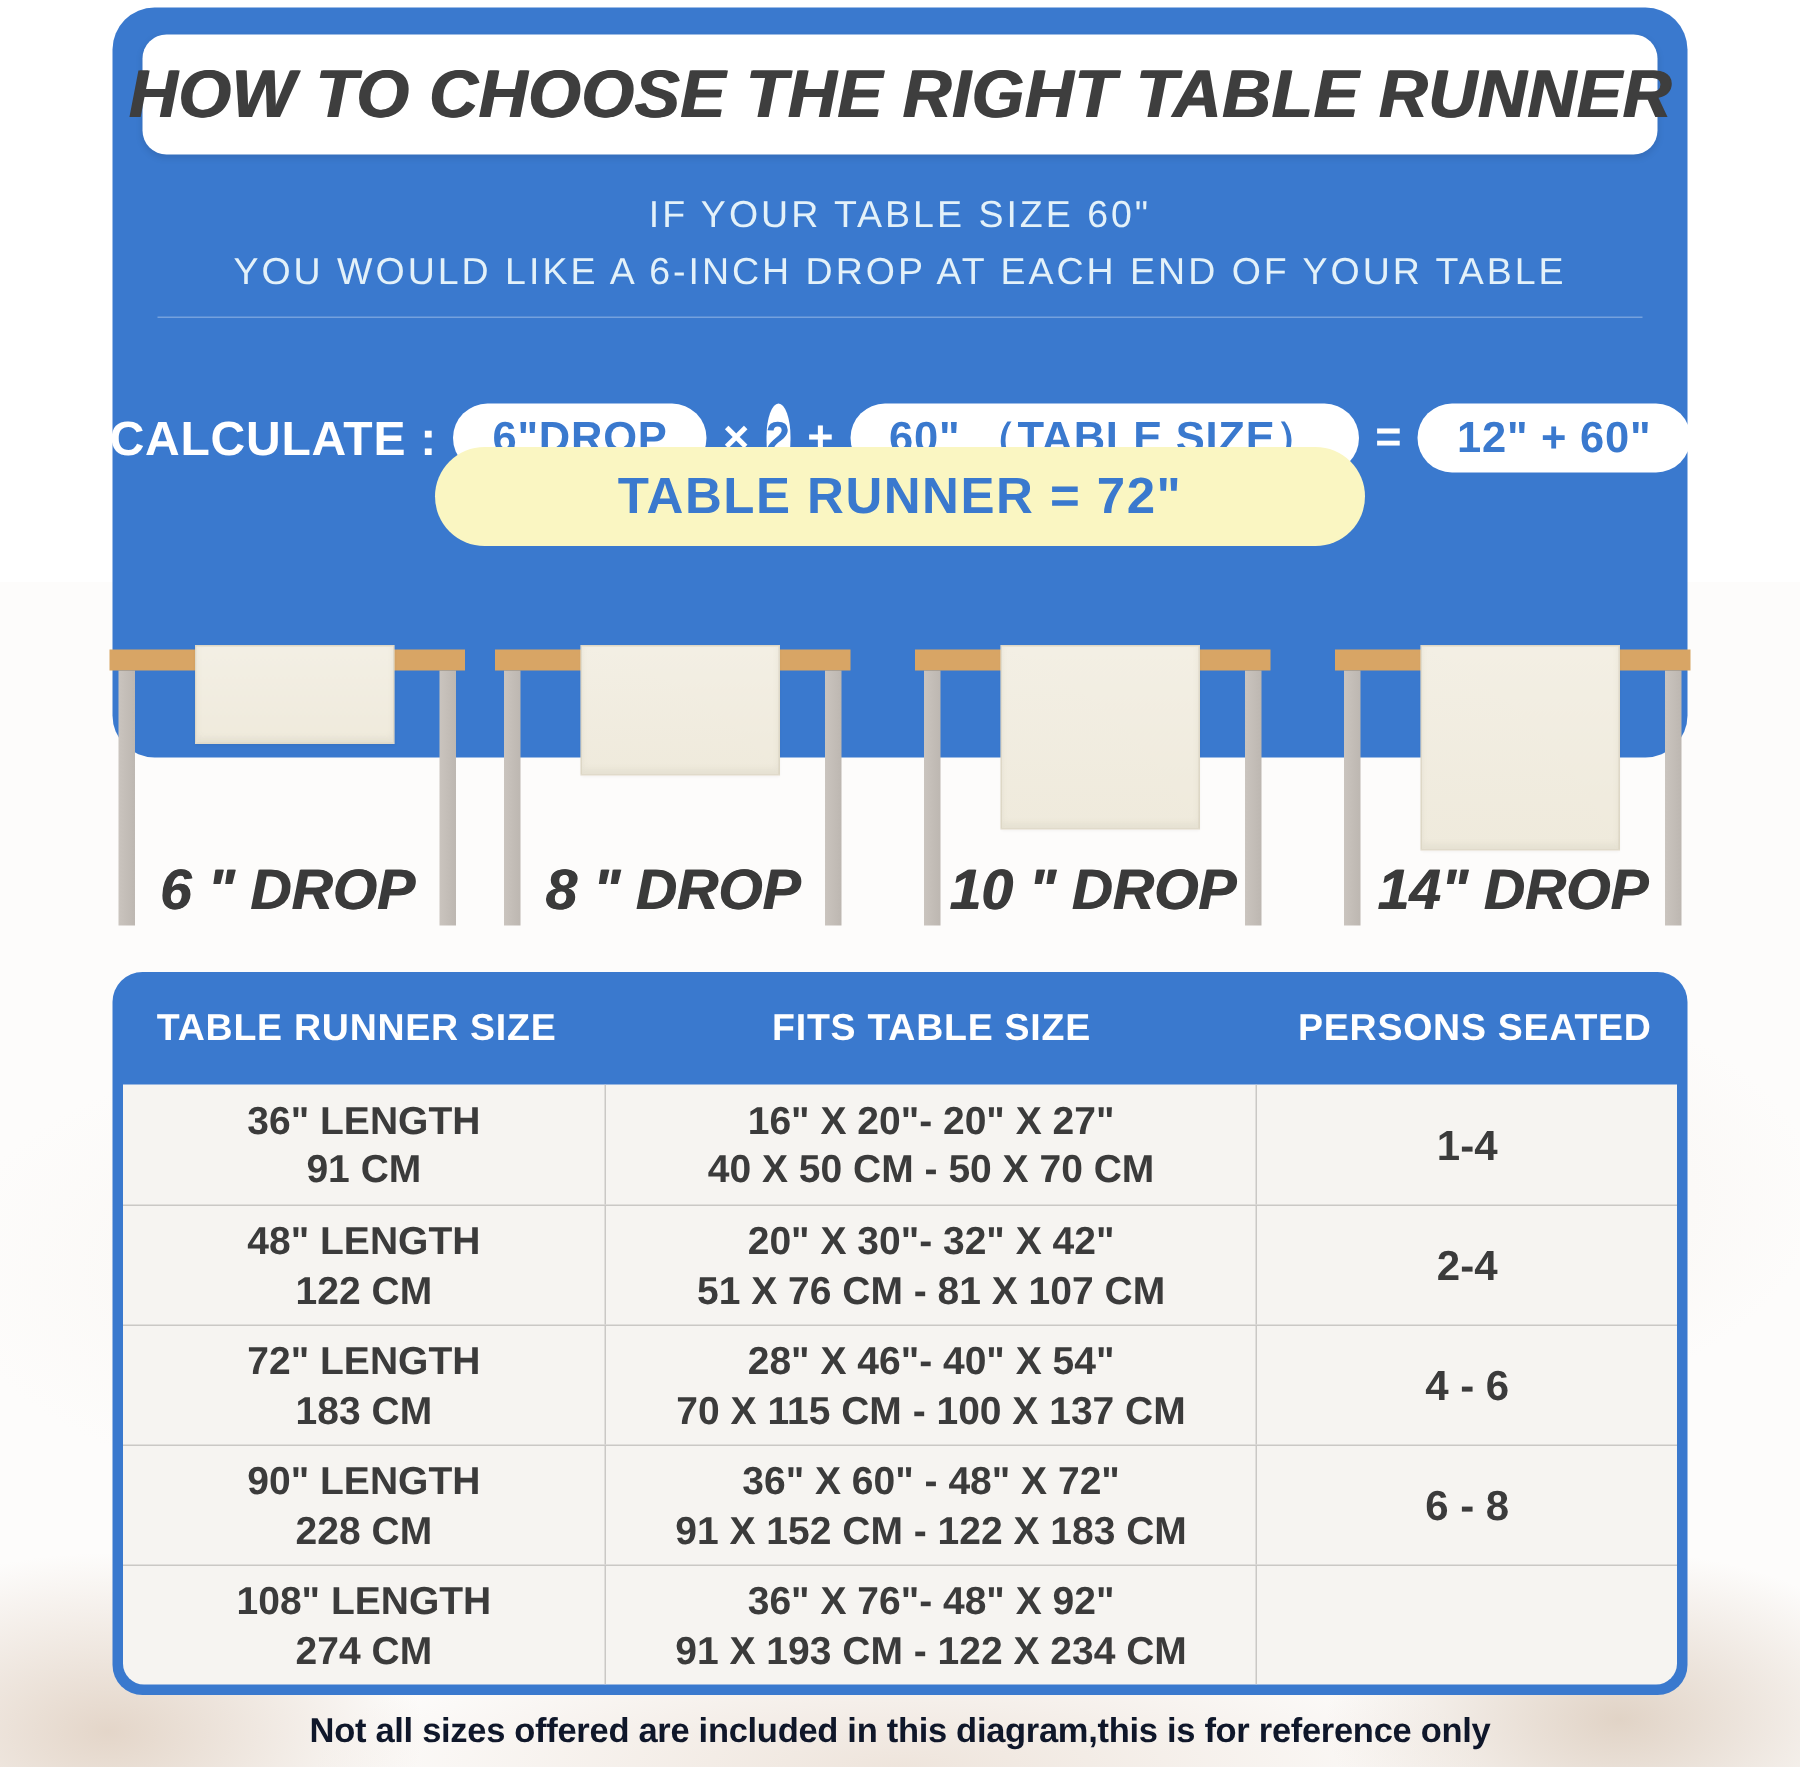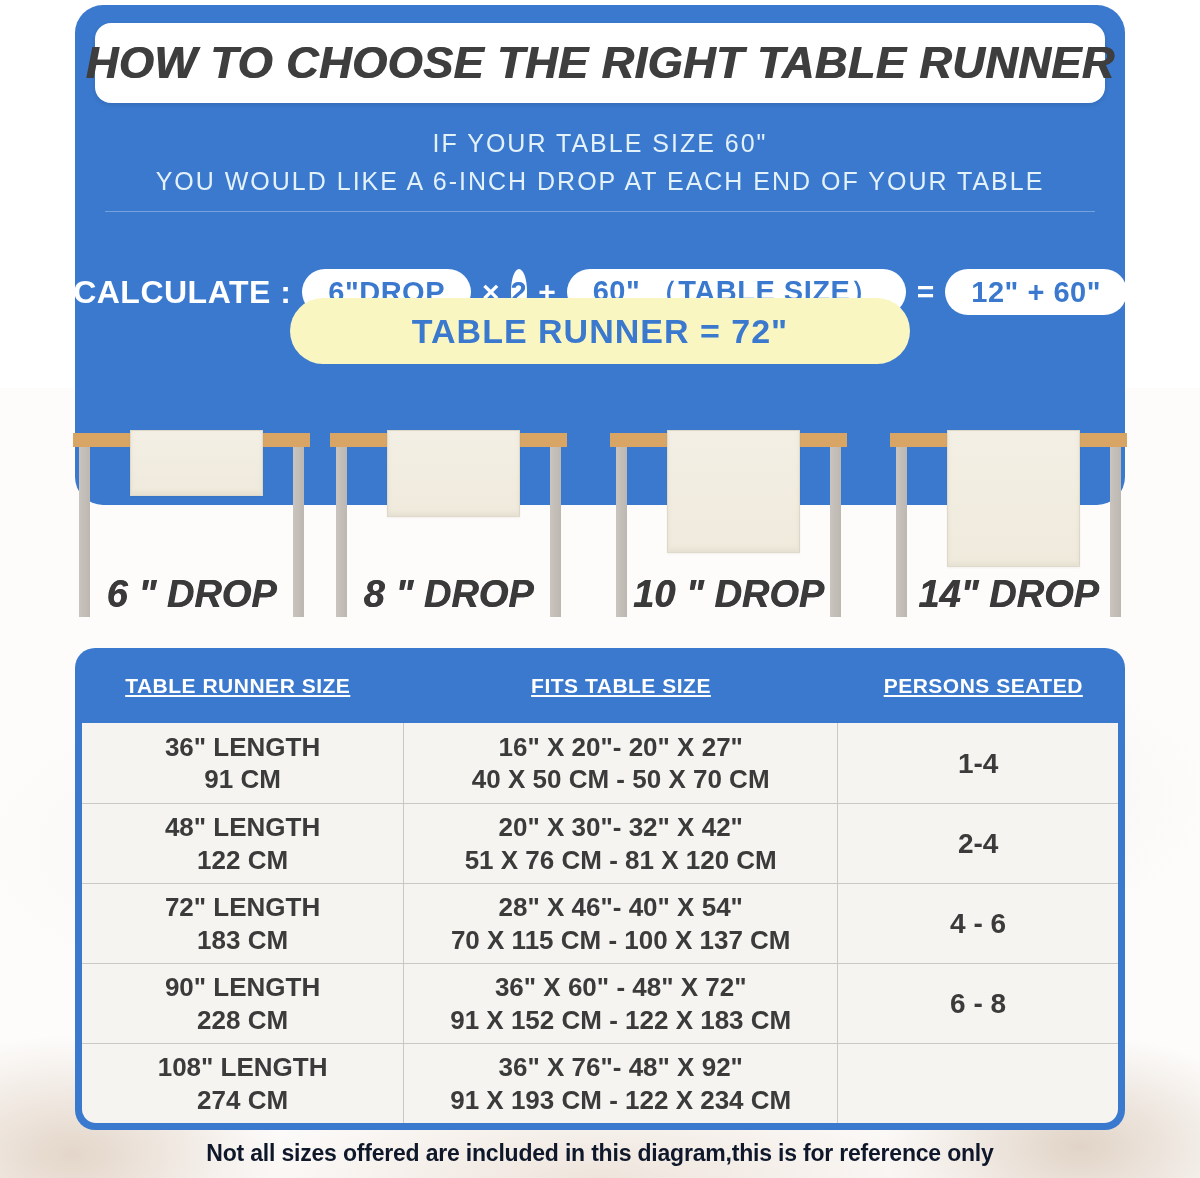--- a/index.html
+++ b/index.html
@@ -105,22 +105,22 @@
   
   .size-panel {
     position:absolute; left:75px; top:648px; width:1050px; height:482px;
     background:#3A79CE; border-radius:20px;
   }
   .size-header {
     height:75px; display:grid; grid-template-columns:31% 42% 27%;
     align-items:center;
   }
   .size-header .hcell {
-    text-align:center; color:#ffffff; font-size:21px; font-weight:bold;
-    letter-spacing:.5px; white-space:nowrap;text-decoration:underline;
+    text-align:center; color:#ffffff; font-size:25px; font-weight:bold;
+    letter-spacing:.5px; white-space:nowrap;
   }
   .size-body {
     margin:0 7px 7px 7px; height:400px; background:#F6F4F1;
     border-radius:0 0 14px 14px; overflow:hidden;
     display:grid; grid-template-rows:repeat(5,1fr);
   }
   .size-row {
     display:grid; grid-template-columns:31% 42% 27%;
   }
   .size-row + .size-row { border-top:1px solid #CAC8C5; }
@@ -225,21 +225,21 @@
       <div class="cell cell-persons">1-4</div>
     </div>
 
     <div class="size-row">
       <div class="cell">
         <span>48" LENGTH</span>
         <span>122 CM</span>
       </div>
       <div class="cell cell-mid">
         <span>20" X 30"- 32" X 42"</span>
-        <span>51 X 76 CM - 81 X 120 CM</span>
+        <span>51 X 76 CM - 81 X 107 CM</span>
       </div>
       <div class="cell cell-persons">2-4</div>
     </div>
 
     <div class="size-row">
       <div class="cell">
         <span>72" LENGTH</span>
         <span>183 CM</span>
       </div>
       <div class="cell cell-mid">

